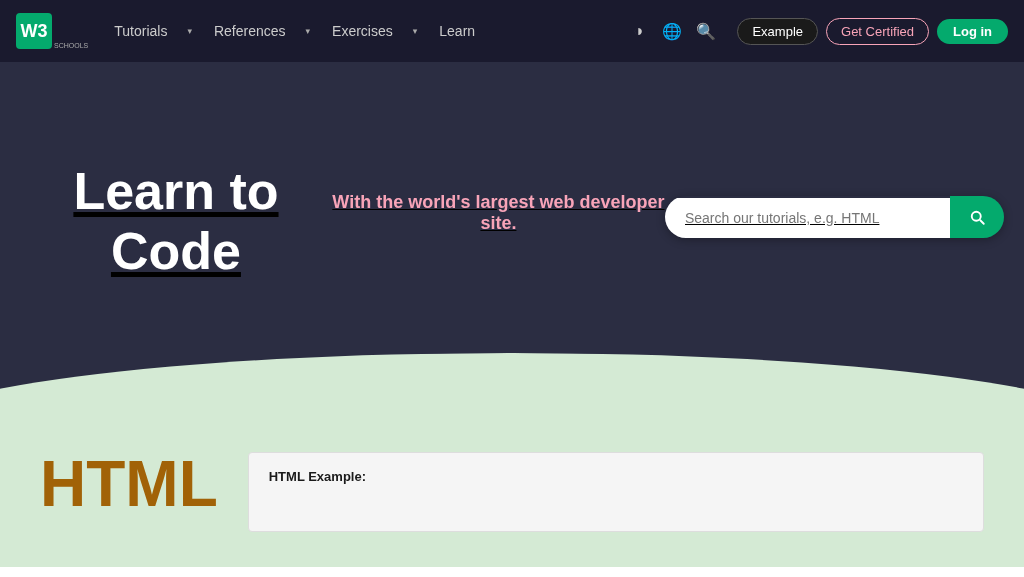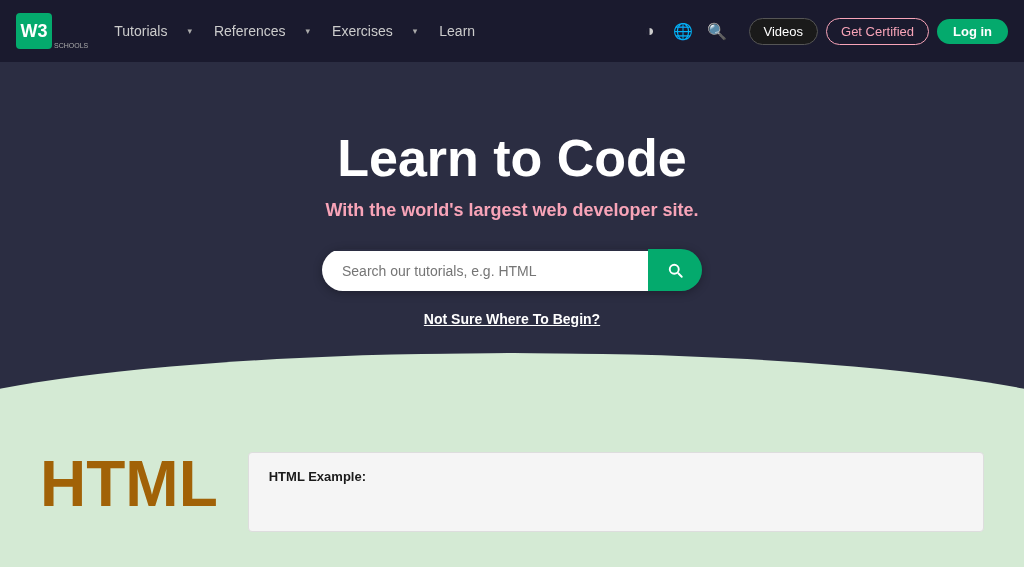--- a/index.html
+++ b/index.html
@@ -113,26 +113,27 @@
       padding: 5px 16px;
       font-size: 13px;
       cursor: pointer;
       font-weight: 600;
     }
 
     
     .hero {
       background: #2b2d42;
       display: flex;
-      flex-direction: column;
+      flex-direction: row;
       align-items: center;
       justify-content: center;
       padding: 40px 20px 80px;
       position: relative;
       min-height: 370px;
+      text-decoration: underline;
     }
     .hero::after {
       content: '';
       position: absolute;
       bottom: -1px;
       left: 0;
       right: 0;
       height: 80px;
       background: #d4ead4;
       border-radius: 50% 50% 0 0 / 30px 30px 0 0;
@@ -244,37 +245,36 @@
       <span>Learn</span>
     </div>
   </div>
 
   <div class="nav-icons">
     <div class="nav-icon-btn">◑</div>
     <div class="nav-icon-btn">🌐</div>
     <div class="nav-icon-btn">🔍</div>
   </div>
 
-  <button class="btn-upgrade">Videos</button>
+  <button class="btn-upgrade">Example</button>
   <button class="btn-get-certified">Get Certified</button>
   <button class="btn-login">Log in</button>
 </nav>
 
 <section class="hero">
   <h1 class="hero-title">Learn to Code</h1>
   <p class="hero-subtitle">With the world's largest web developer site.</p>
   <div class="search-bar">
     <input class="search-input" type="text" placeholder="Search our tutorials, e.g. HTML" style="">
     <button class="search-btn">
       <svg width="18" height="18" viewBox="0 0 24 24" fill="white">
         <path d="M21 21l-4.35-4.35M17 11A6 6 0 1 1 5 11a6 6 0 0 1 12 0z" stroke="white" stroke-width="2.5" fill="none" stroke-linecap="round"></path>
       </svg>
     </button>
   </div>
-  <a class="hero-link">Not Sure Where To Begin?</a>
 </section>
 
 <div class="lower-section">
   <div class="html-title">HTML</div>
   <div class="example-box">
     <span class="example-label">HTML Example:</span>
   </div>
 </div>
 
 </body></html>

